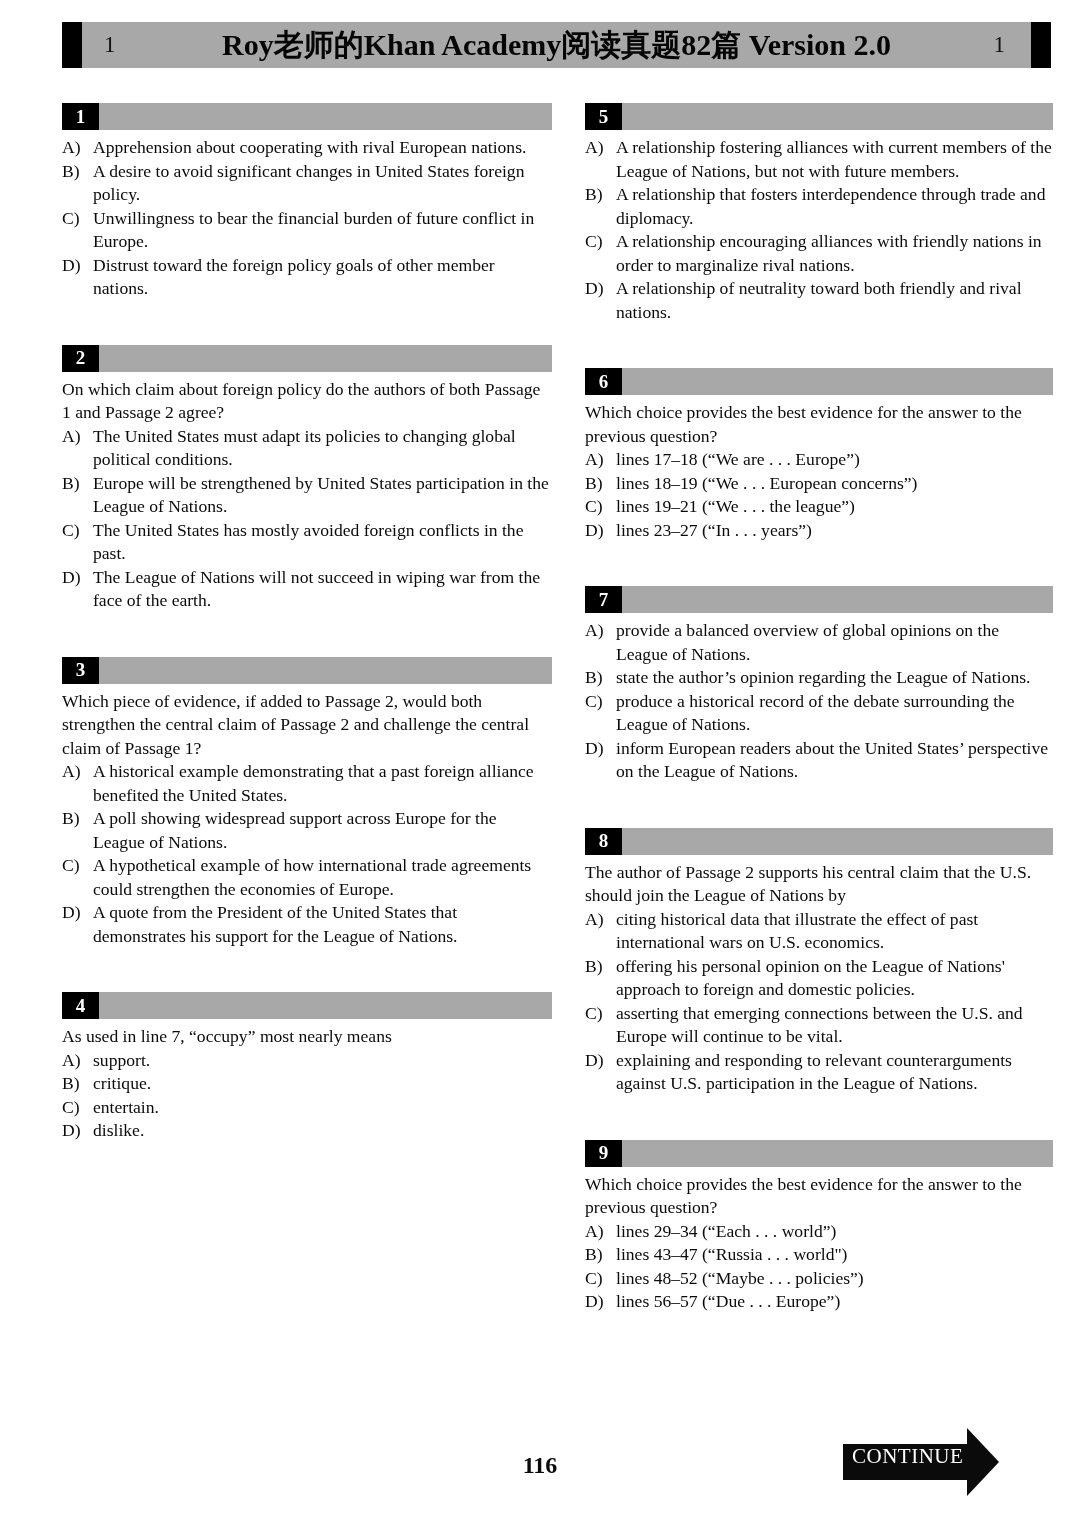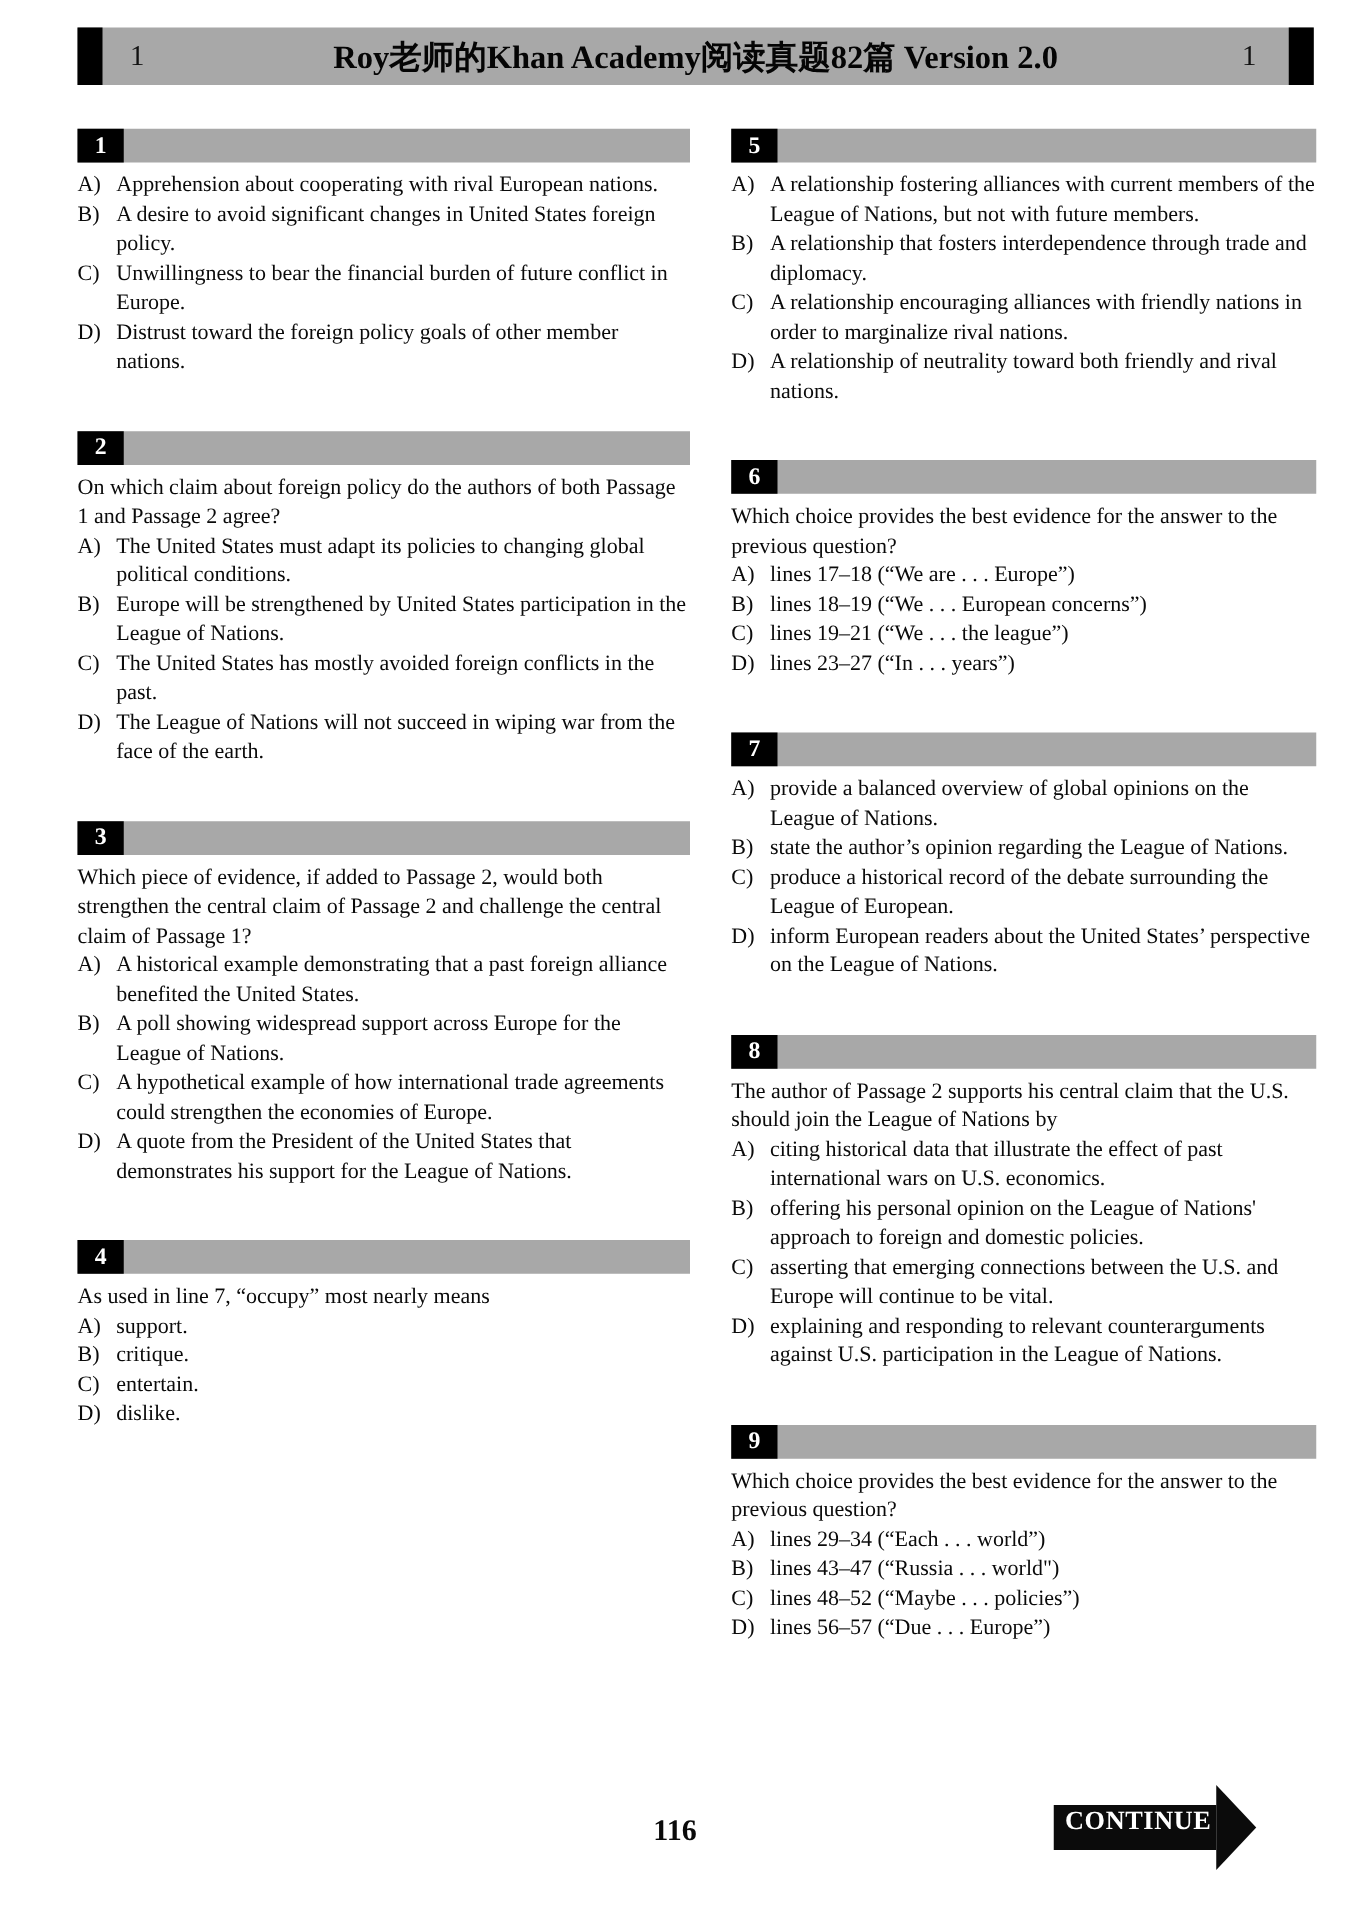--- a/index.html
+++ b/index.html
@@ -23,21 +23,21 @@
   .header-cap.left { left: 0; }
   .header-cap.right { right: 0; }
   .header-pagenum {
     position: absolute; top: 0; height: 46px;
     display: flex; align-items: center;
     font-size: 23px; color: #111;
   }
   .header-pagenum.left { left: 42px; }
   .header-pagenum.right { right: 46px; }
   .header-title {
-    font-weight: bold; font-size: 26px; color: #050505;
+    font-weight: bold; font-size: 30px; color: #050505;
     white-space: nowrap;
   }
 
   
   .column { position: absolute; top: 103px; }
   .column.left  { left: 62px;  width: 490px; }
   .column.right { left: 585px; width: 468px; }
 
   
   .question { margin-bottom: 44px; }
@@ -65,21 +65,21 @@
   .continue {
     position: absolute; left: 843px; top: 1428px;
     height: 68px;
     display: flex; align-items: center;
   }
   .continue-rect {
     background: #0b0b0b; color: #fff;
     height: 36px;
     display: flex; align-items: center;
     padding: 0 4px 12px 9px;
-    font-weight: bold; font-size: 21px; letter-spacing: 0.5px;
+    font-weight: normal; font-size: 21px; letter-spacing: 0.5px;
   }
   .continue-head {
     width: 0; height: 0;
     border-top: 34px solid transparent;
     border-bottom: 34px solid transparent;
     border-left: 32px solid #0b0b0b;
   }
 </style>
 </head>
 <body>
@@ -245,21 +245,21 @@
         <div class="option">
           <div class="letter">A)</div>
           <div class="opt-text">provide a balanced overview of global opinions on the League of Nations.</div>
         </div>
         <div class="option">
           <div class="letter">B)</div>
           <div class="opt-text">state the author’s opinion regarding the League of Nations.</div>
         </div>
         <div class="option">
           <div class="letter">C)</div>
-          <div class="opt-text">produce a historical record of the debate surrounding the League of European.</div>
+          <div class="opt-text">produce a historical record of the debate surrounding the League of Nations.</div>
         </div>
         <div class="option">
           <div class="letter">D)</div>
           <div class="opt-text">inform European readers about the United States’ perspective on the League of Nations.</div>
         </div>
       </div>
     </div>
     <div class="question">
       <div class="q-bar">
         <div class="q-num">8</div>

